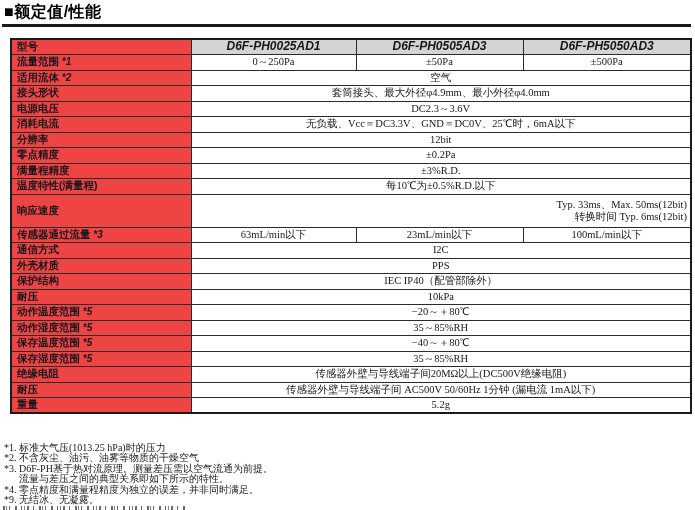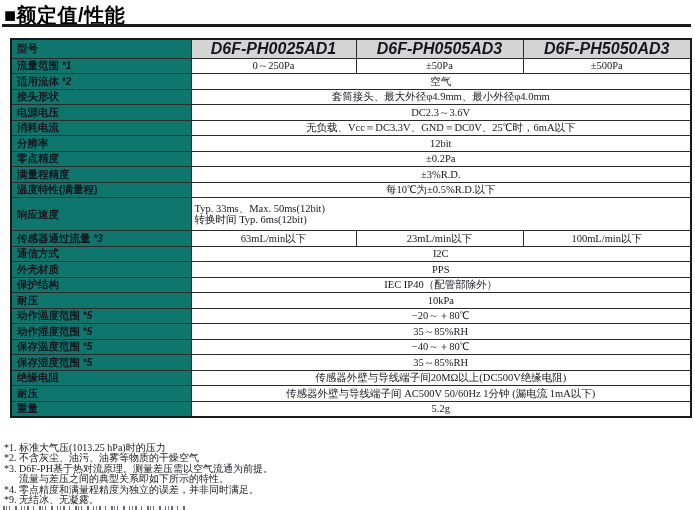--- a/index.html
+++ b/index.html
@@ -2,50 +2,50 @@
 <html><head>
 <meta charset="utf-8">
 <style>
   html,body{margin:0;padding:0;background:#fff;}
   .page{
     position:relative;width:695px;height:510px;background:#ffffff;overflow:hidden;
     font-family:"Liberation Serif", serif;color:#16161e;
   }
   .title{
     position:absolute;left:4px;top:2px;
-    font-family:"Liberation Sans", sans-serif;font-weight:bold;font-size:20px;
+    font-family:"Liberation Sans", sans-serif;font-weight:bold;font-size:16px;
     color:#000;letter-spacing:0.5px;white-space:nowrap;
   }
   .title-rule{position:absolute;left:2px;top:24px;width:689px;height:2.5px;background:#1a1a1a;}
   table.spec{
     position:absolute;left:10px;top:38px;width:680px;
     border-collapse:collapse;table-layout:fixed;
     border:2px solid #1a1a1a;
   }
   table.spec th, table.spec td{
     border:1px solid #2b2b2b;
     padding:0 3px;
     font-size:10.5px;line-height:1.12;
     text-align:center;font-weight:normal;
     overflow:hidden;white-space:nowrap;
   }
   table.spec tr{height:15.5px;}
   table.spec tr.tall{height:33px;}
   table.spec th.lbl{
-    background:#0f766e;text-align:left;
+    background:#ef4444;text-align:left;
     font-family:"Liberation Sans", sans-serif;font-weight:bold;
     padding-left:5px;font-size:10.5px;
   }
   table.spec tr.hdr th.model{
     background:#d4d4d4;
     font-family:"Liberation Sans", sans-serif;
-    font-style:italic;font-weight:bold;font-size:16px;
+    font-style:italic;font-weight:bold;font-size:12px;
   }
   table.spec th.lbl em{font-style:italic;font-weight:bold;font-size:10px;}
-  td .vline{text-align:left;}
+  td .vline{text-align:right;}
   .footnotes{
     position:absolute;left:4px;top:443px;width:680px;
     font-family:"Liberation Serif", serif;
     font-size:10px;line-height:10.4px;color:#16161e;
   }
   .fn{white-space:nowrap;}
   .fn.ind{padding-left:15px;}
   .clip-row{
     position:absolute;left:3px;top:506px;width:182px;height:4px;opacity:0.75;
     background:

